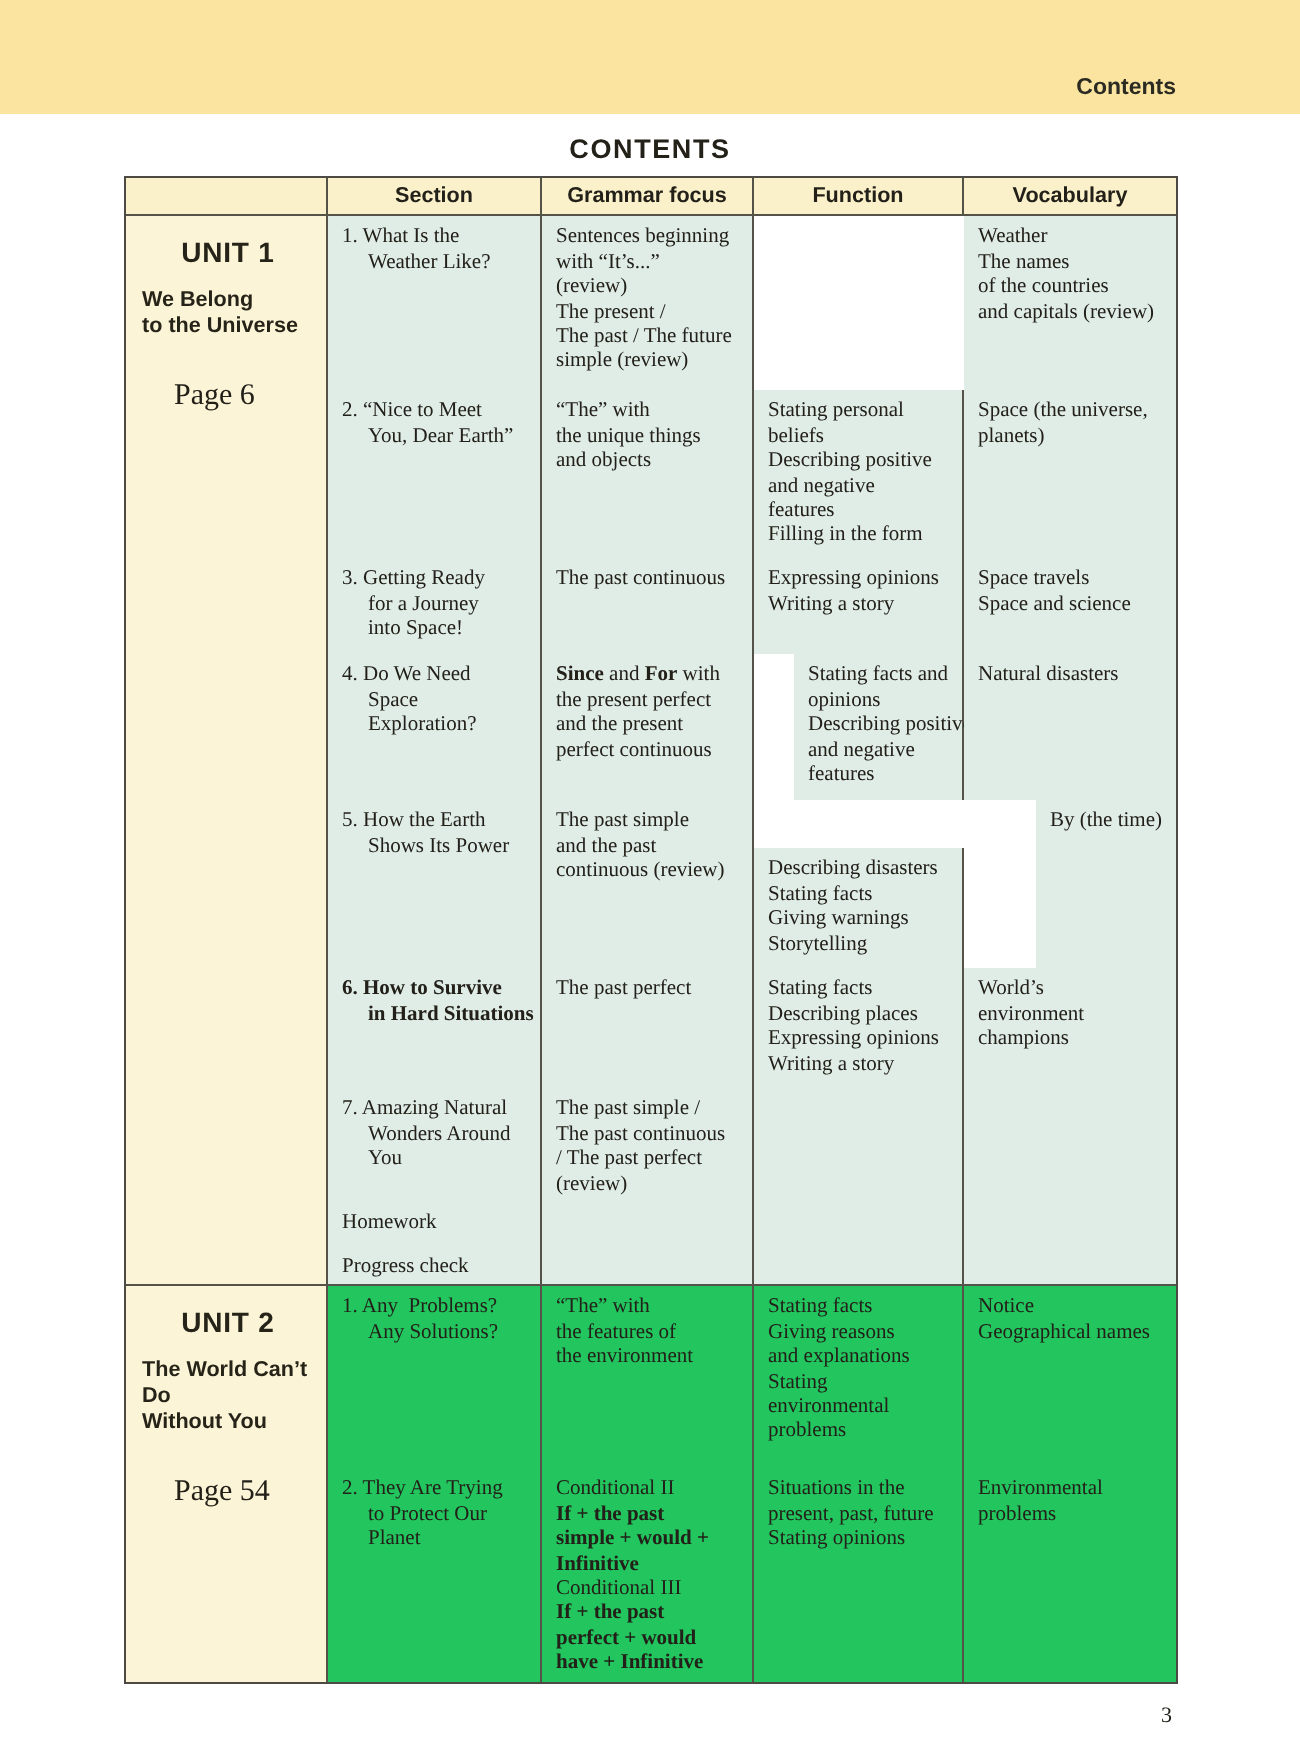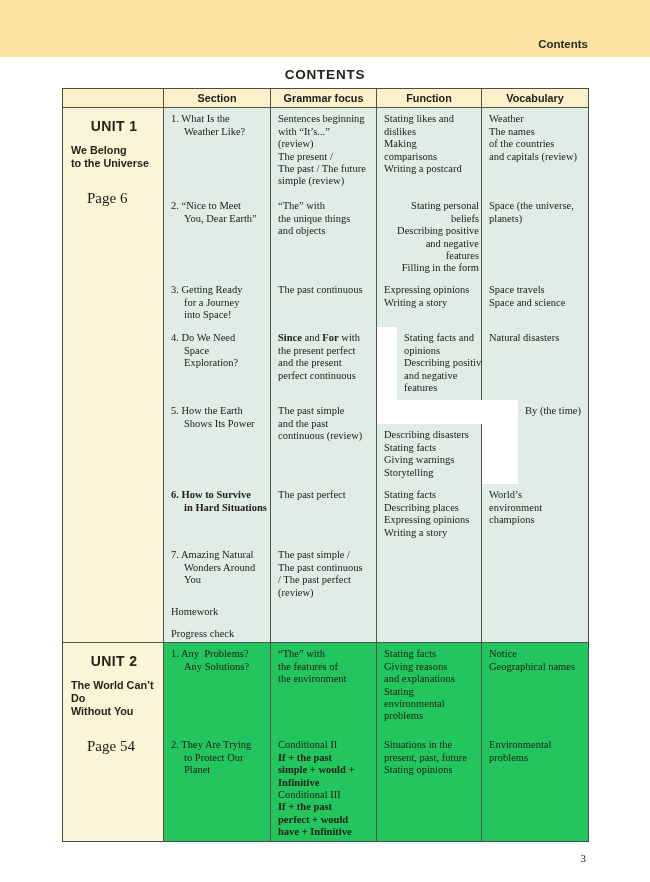--- a/index.html
+++ b/index.html
@@ -38,35 +38,30 @@
     <div class="cell unit-cell" style="grid-area: 2 / 1 / span 9;"><div class="unit-title">UNIT 1</div><div class="unit-subtitle">We Belong
 to the Universe</div><div class="unit-page">Page 6</div></div>
     <div class="cell body-cell sec-numbered bg-mint" style="grid-area: 2 / 2; min-height: 87px;"><span>1. What Is the
 Weather Like?</span></div>
     <div class="cell body-cell bg-mint" style="grid-area: 2 / 3; min-height: 87px;"><span>Sentences beginning
 with “It’s...”
 (review)
 The present /
 The past / The future
 simple (review)</span></div>
-    <div class="cell body-cell bg-mint" style="grid-area: 2 / 4; min-height: 87px;"><span>Stating likes and
-dislikes
-Making
-comparisons
-Writing a postcard</span></div>
     <div class="cell body-cell last bg-mint" style="grid-area: 2 / 5; min-height: 87px;"><span>Weather
 The names
 of the countries
 and capitals (review)</span></div>
     <div class="cell body-cell sec-numbered bg-mint" style="grid-area: 3 / 2; min-height: 84px;"><span>2. “Nice to Meet
 You, Dear Earth”</span></div>
     <div class="cell body-cell bg-mint" style="grid-area: 3 / 3; min-height: 84px;"><span>“The” with
 the unique things
 and objects</span></div>
-    <div class="cell body-cell bg-mint" style="grid-area: 3 / 4; min-height: 84px; text-align: right;"><span>Stating personal
+    <div class="cell body-cell bg-mint" style="grid-area: 3 / 4; min-height: 84px;"><span>Stating personal
 beliefs
 Describing positive
 and negative
 features
 Filling in the form</span></div>
     <div class="cell body-cell last bg-mint" style="grid-area: 3 / 5; min-height: 84px;"><span>Space (the universe,
 planets)</span></div>
     <div class="cell body-cell sec-numbered bg-mint" style="grid-area: 4 / 2; min-height: 48px;"><span>3. Getting Ready
 for a Journey
 into Space!</span></div>

